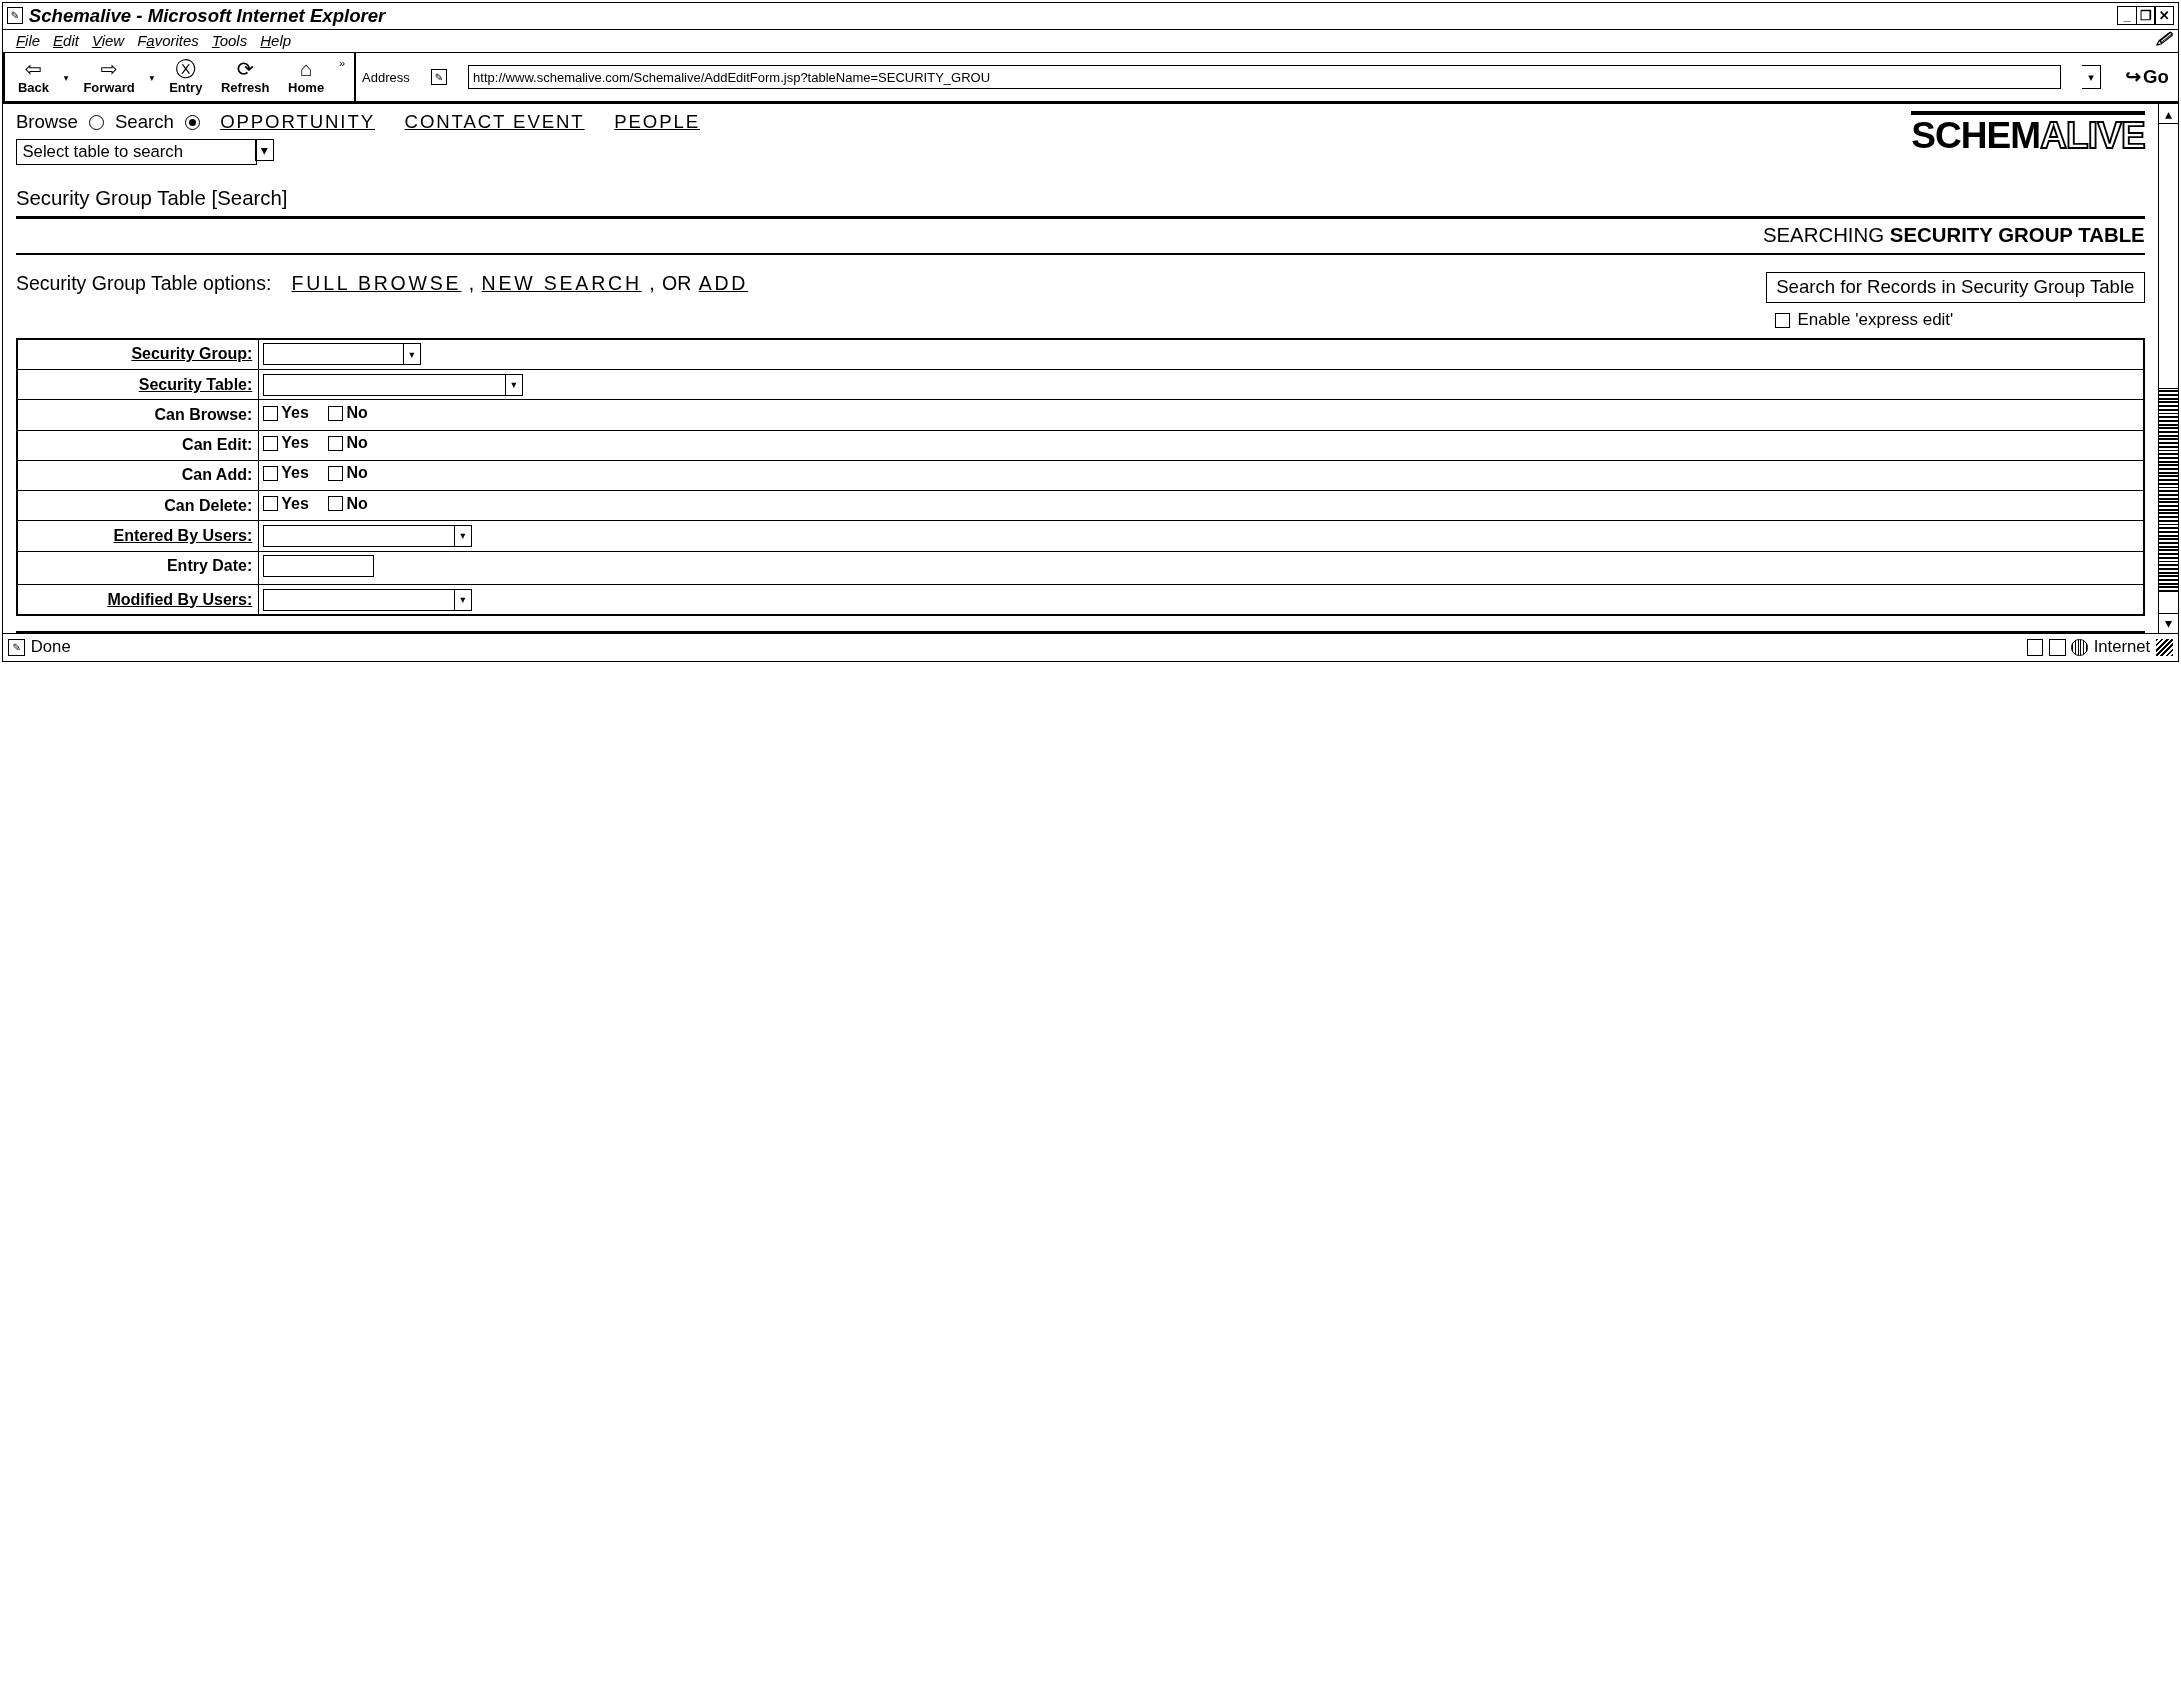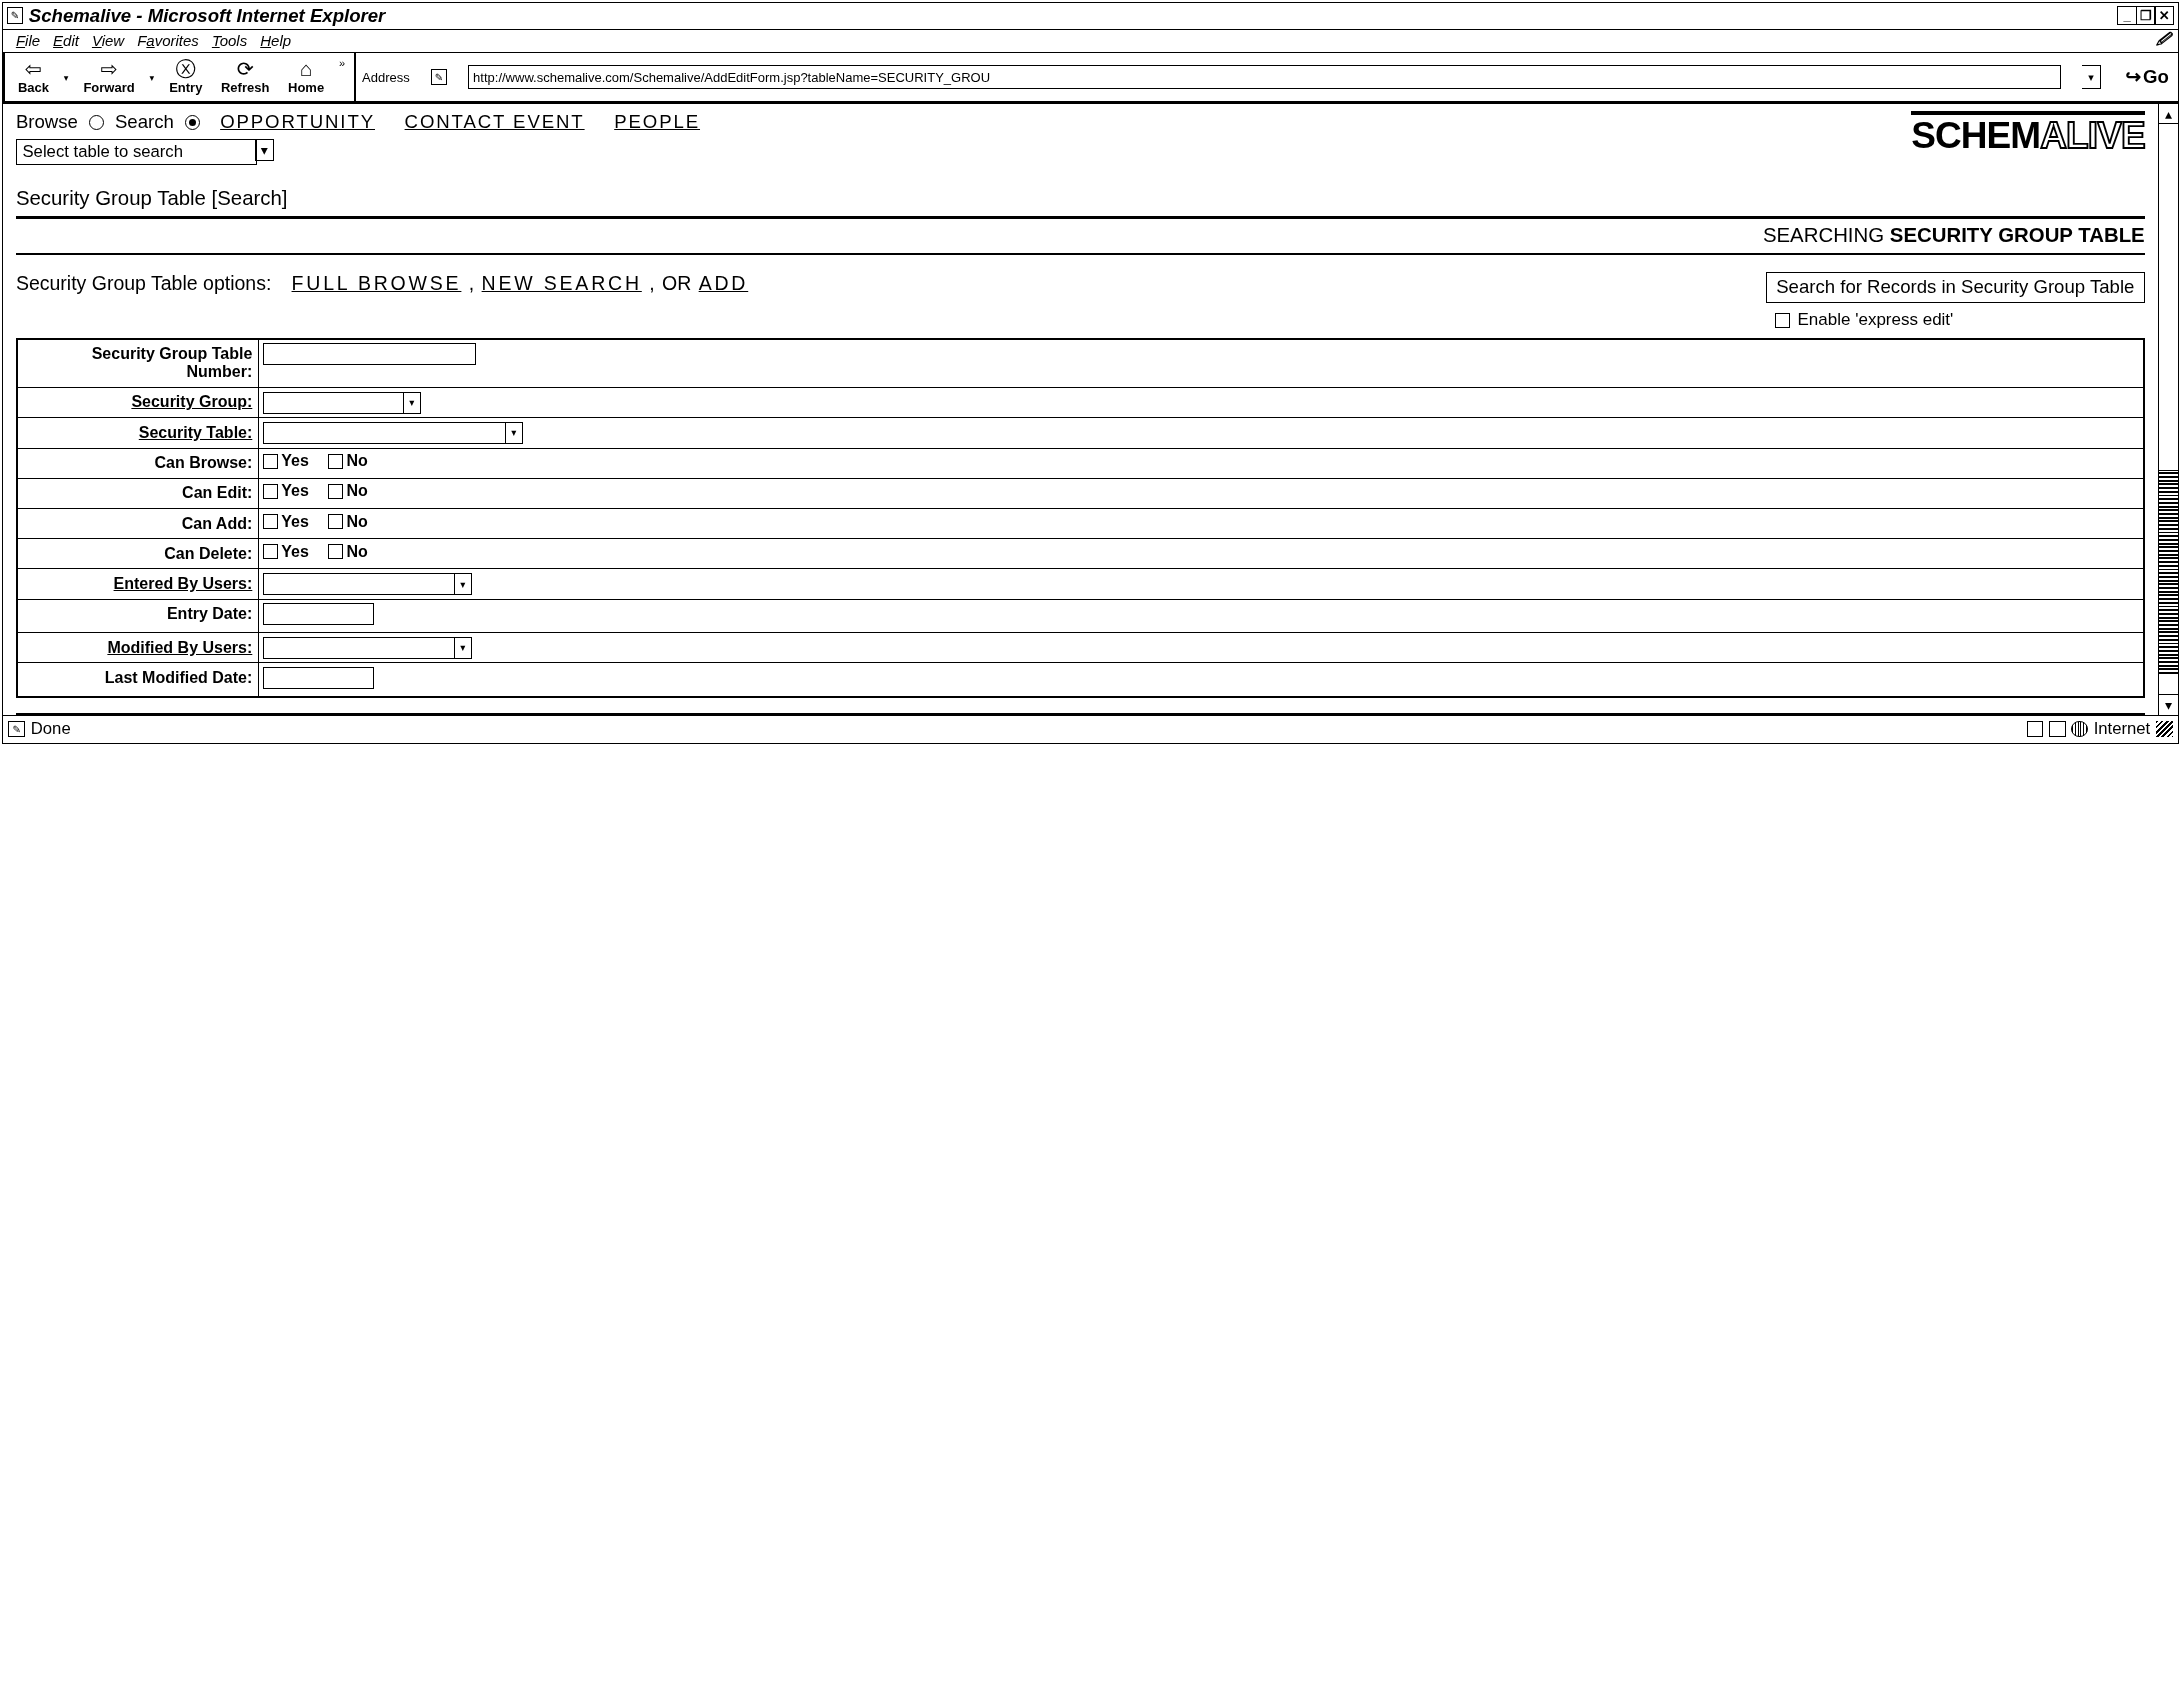--- a/index.html
+++ b/index.html
@@ -325,24 +325,20 @@
           <div class="search-btn">Search for Records in Security Group Table</div>
           <div class="enable-row">
             <span class="checkbox"></span>
             <span>Enable 'express edit'</span>
           </div>
         </div>
       </div>
 
       <div class="form-table">
 
-        <div class="form-row">
-          <div class="label-cell">Security Group Table Number:</div>
-          <div class="input-cell"><span class="txt-input w-md"></span></div>
-        </div>
 
         <div class="form-row">
           <div class="label-cell u">Security Group:</div>
           <div class="input-cell">
             <span class="sel-like" style="width:158px">
                 <span class="arr">▾</span>
               </span>
           </div>
         </div>
 
@@ -427,24 +423,20 @@
 
         <div class="form-row">
           <div class="label-cell u">Modified By Users:</div>
           <div class="input-cell">
             <span class="sel-like" style="width:209px">
                 <span class="arr">▾</span>
               </span>
           </div>
         </div>
 
-        <div class="form-row">
-          <div class="label-cell">Last Modified Date:</div>
-          <div class="input-cell"><span class="txt-input w-sm"></span></div>
-        </div>
 
       </div>
 
       <div style="height:13px;border-bottom:2.8px solid #000;margin-top:3.7px;"></div>
 
     </div>
 
     <div class="scrollbar">
       <div class="sb-up">▴</div>
       <div style="flex:1;position:relative;">

